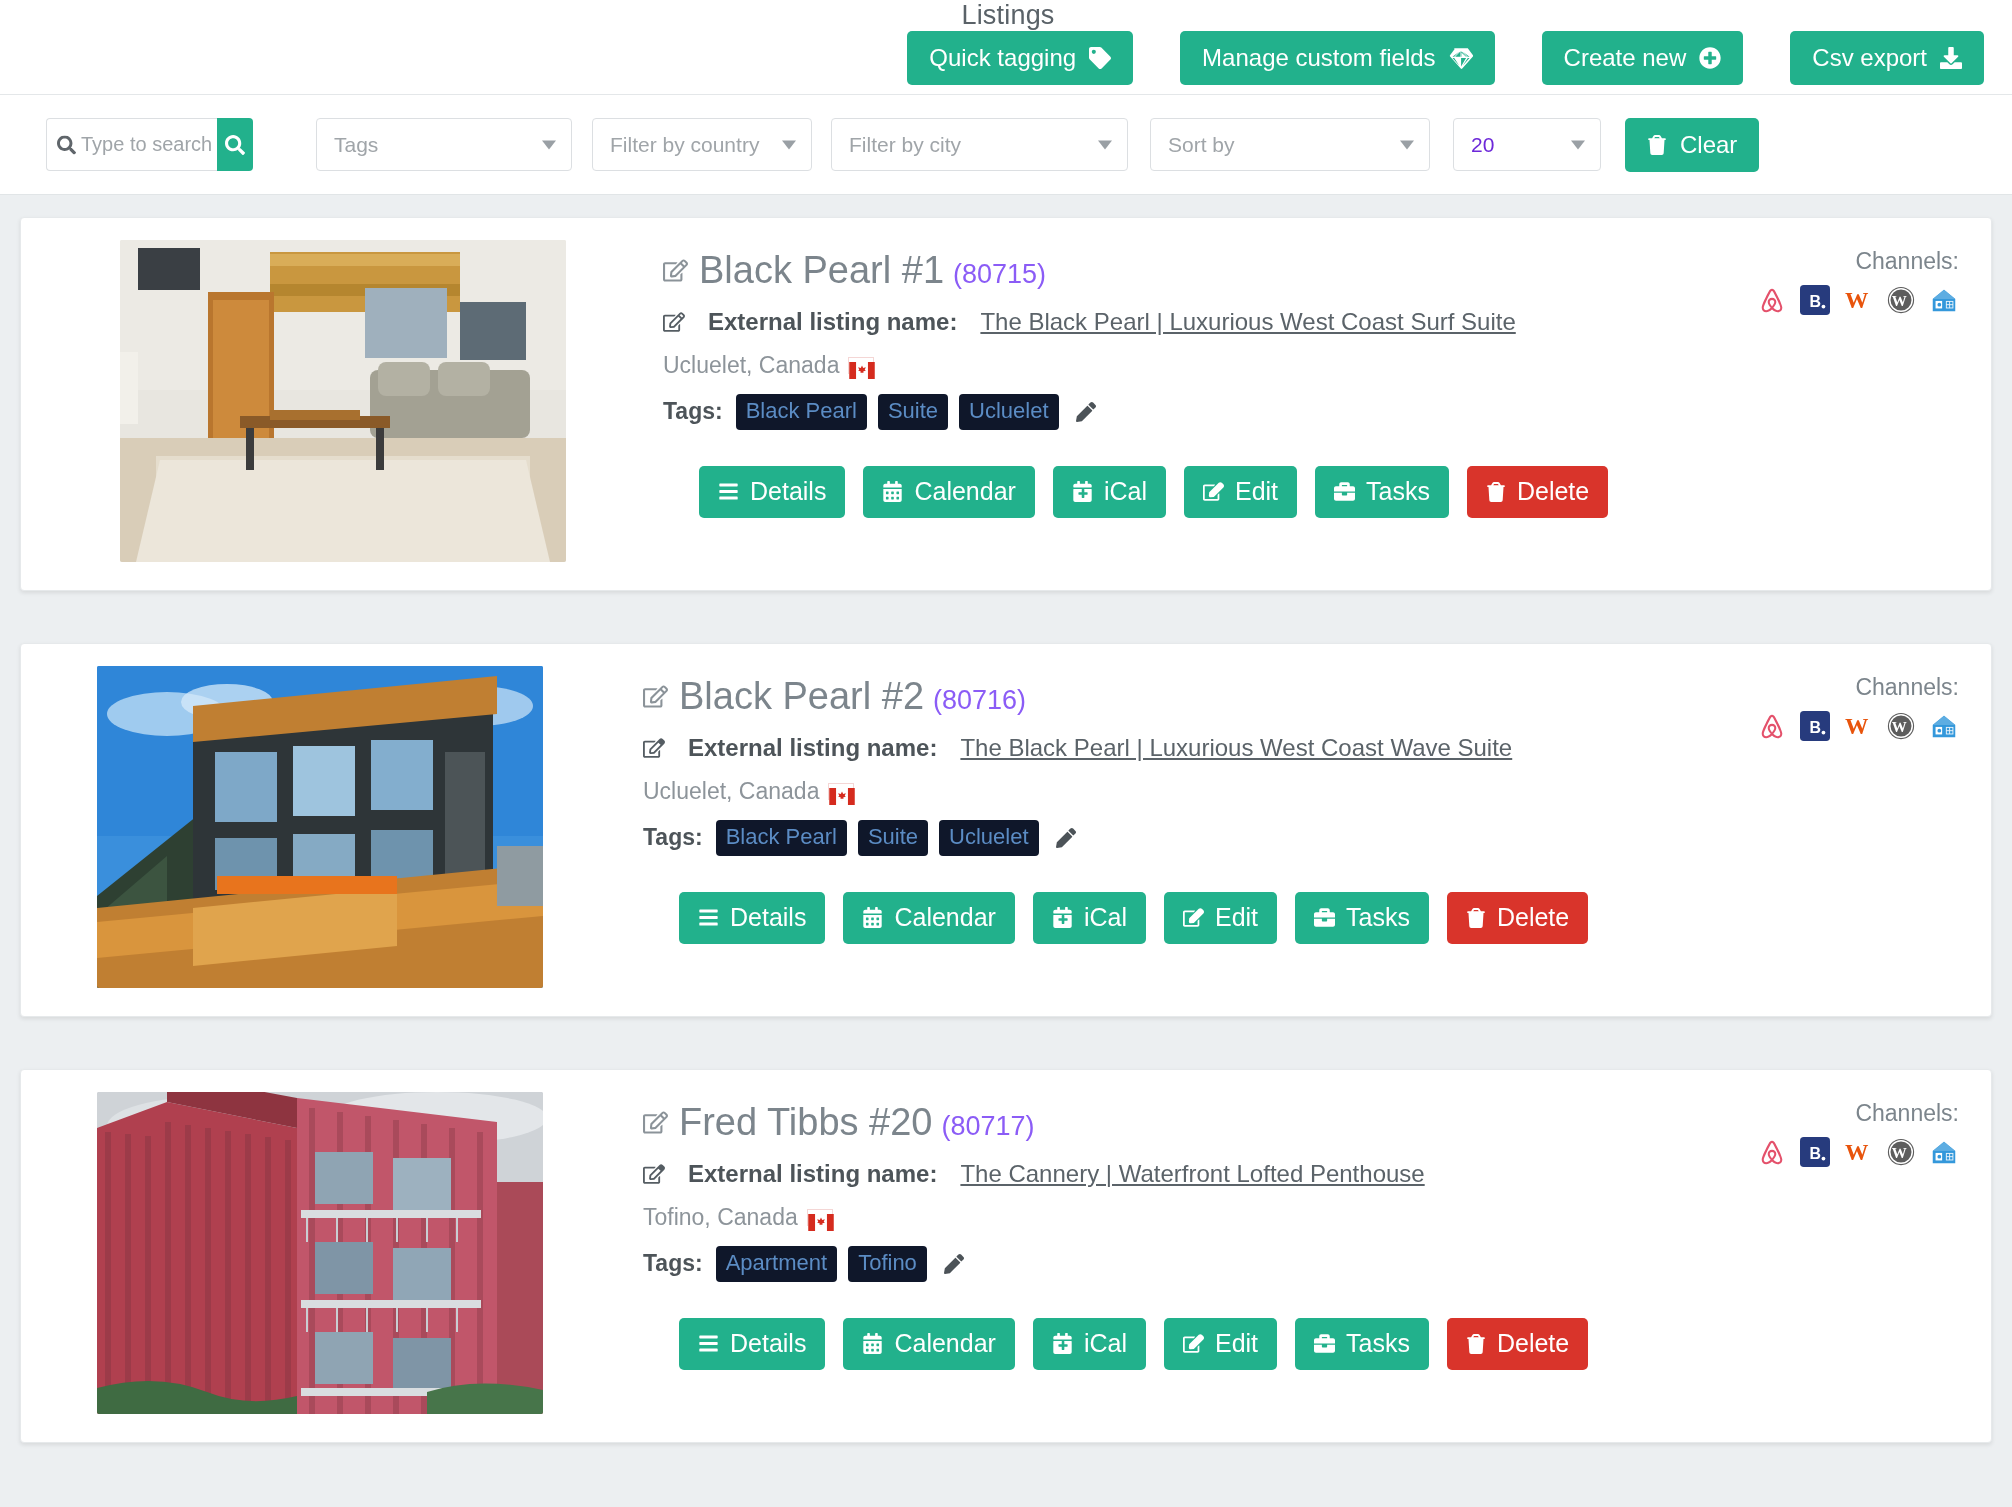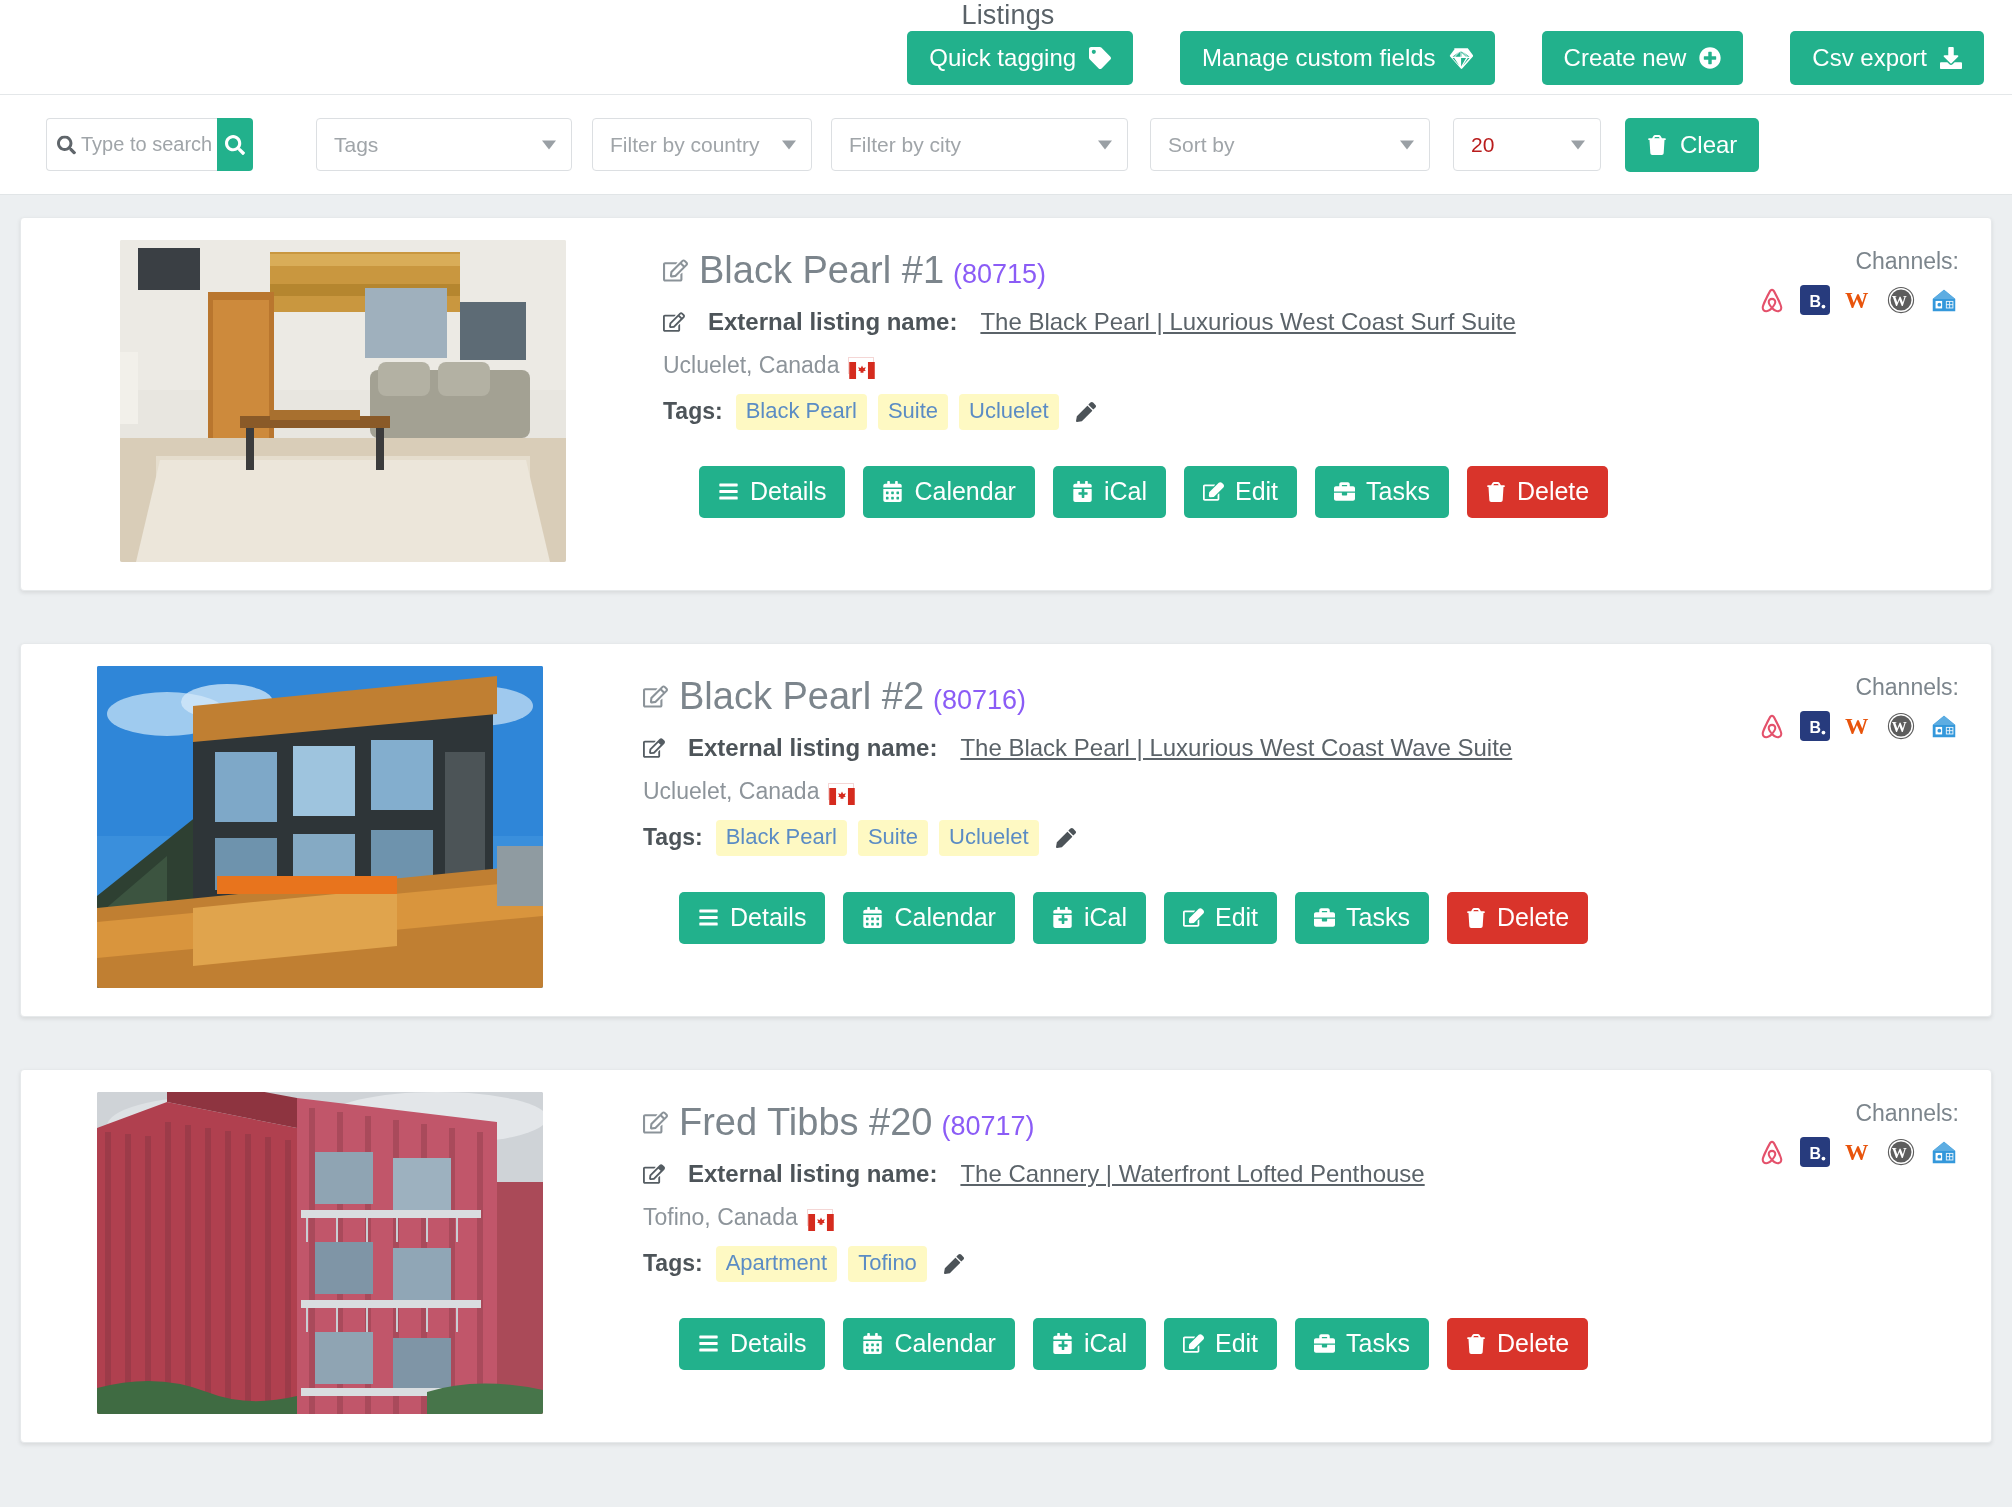--- a/index.html
+++ b/index.html
@@ -109,21 +109,21 @@
     background: #fff;
     display: flex;
     align-items: center;
     padding: 0 40px 0 17px;
     font-size: 21px;
     color: #a0a5a9;
     cursor: pointer;
     white-space: nowrap;
     overflow: hidden;
   }
-  .select.has-value { color: #b91c1c; }
+  .select.has-value { color: #6d28d9; }
   .caret {
     position: absolute;
     right: 15px; top: 50%;
     transform: translateY(-50%);
     width: 0; height: 0;
     border-left: 7px solid transparent;
     border-right: 7px solid transparent;
     border-top: 9px solid #9aa0a5;
   }
   .sel-tags    { width: 256px; flex: 0 0 256px; margin-left: 63px; }
@@ -210,21 +210,21 @@
   }
   .tags-row {
     margin-top: 15px;
     display: flex;
     align-items: center;
     gap: 11px;
     font-size: 23px;
   }
   .tags-row .tlabel { font-weight: bold; color: #4d5459; margin-right: 2px; }
   .tag {
-    background: #fef9c3;
+    background: #0f172a;
     border-radius: 4px;
     color: #5b8cc4;
     padding: 4px 10px 6px 10px;
     font-size: 22px;
     cursor: pointer;
   }
   .tag-edit { margin-left: 6px; cursor: pointer; display: inline-flex; }
   .tag-edit svg { fill: #4c5358; display: block; }
 
   .actions {

